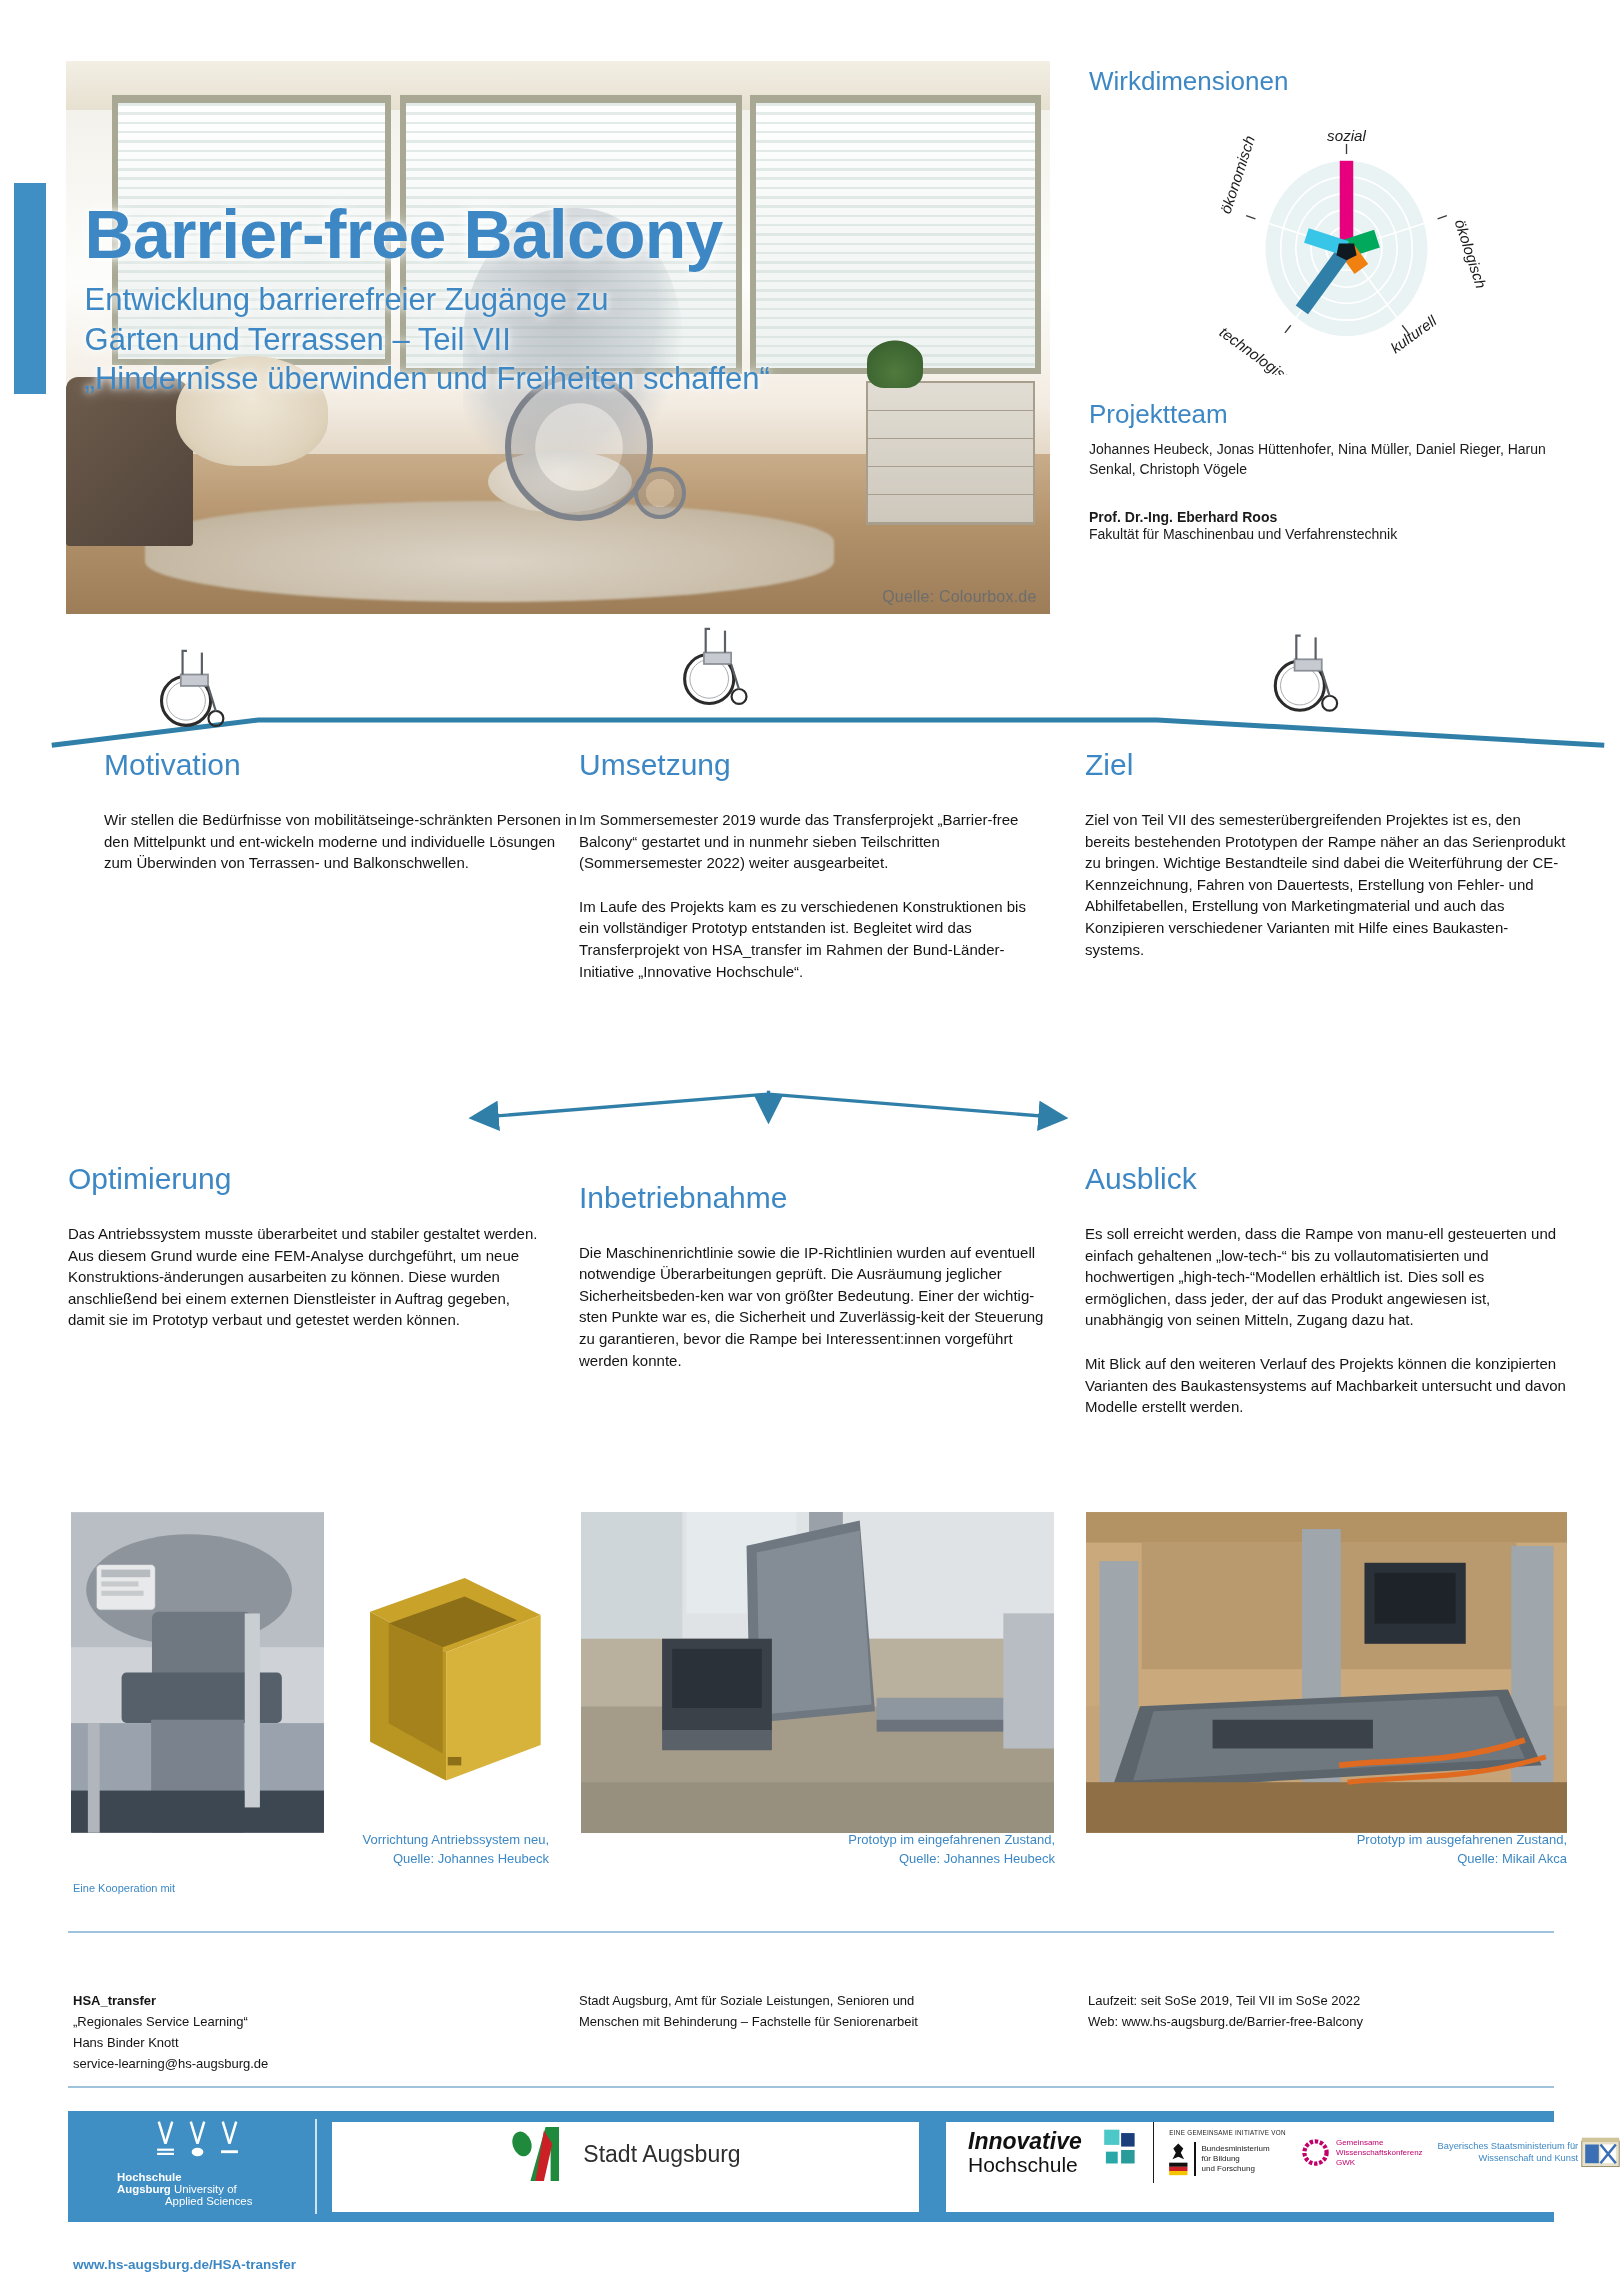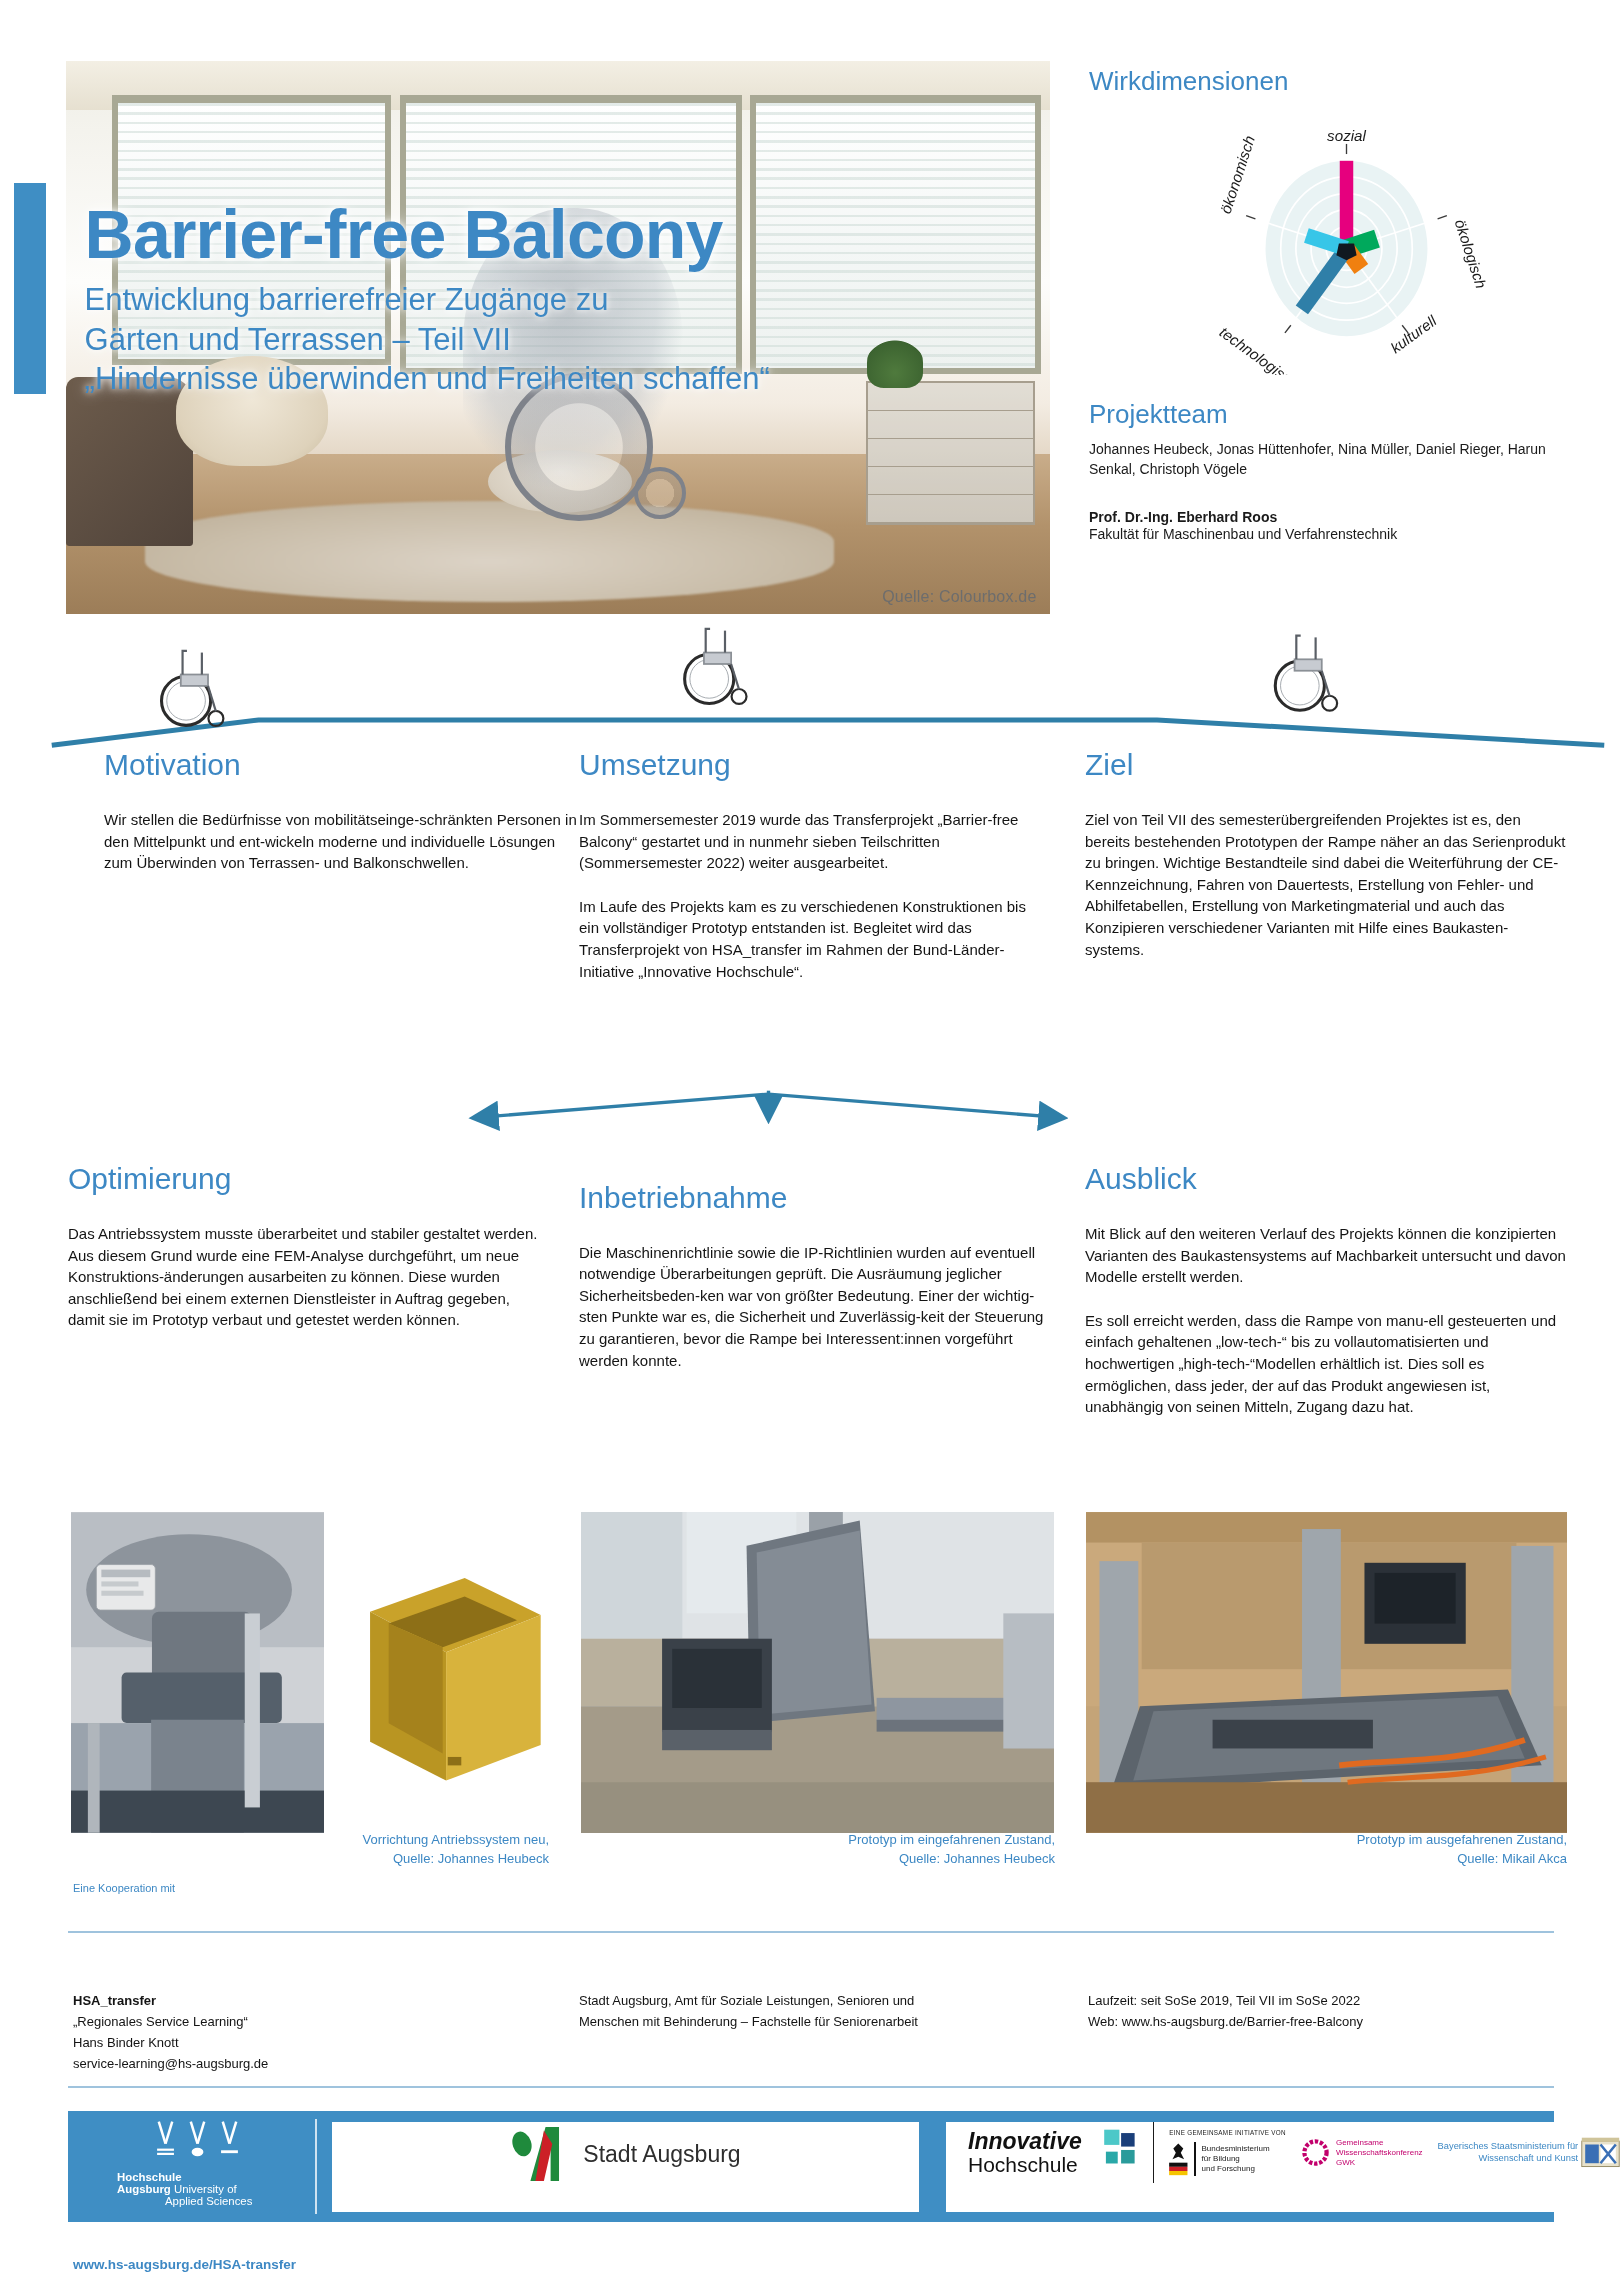--- a/index.html
+++ b/index.html
@@ -356,22 +356,22 @@
   </div>
   <div class="col" style="left:579px; top:18.6px; width:473px;">
     <h2 class="sec-title">Inbetriebnahme</h2>
     <div class="sec-body">
       <p>Die Maschinenrichtlinie sowie die IP-Richtlinien wurden auf eventuell notwendige Überarbeitungen geprüft. Die Ausräumung jeglicher Sicherheitsbeden-ken war von größter Bedeutung. Einer der wichtig-sten Punkte war es, die Sicherheit und Zuverlässig-keit der Steuerung zu garantieren, bevor die Rampe bei Interessent:innen vorgeführt werden konnte.</p>
     </div>
   </div>
   <div class="col" style="left:1085px; top:0; width:481px;">
     <h2 class="sec-title">Ausblick</h2>
     <div class="sec-body">
+      <p>Es soll erreicht werden, dass die Rampe von manu-ell gesteuerten und einfach gehaltenen „low-tech-“ bis zu vollautomatisierten und hochwertigen „high-tech-“Modellen erhältlich ist. Dies soll es ermöglichen, dass jeder, der auf das Produkt angewiesen ist, unabhängig von seinen Mitteln, Zugang dazu hat.</p>
       <p>Mit Blick auf den weiteren Verlauf des Projekts können die konzipierten Varianten des Baukastensystems auf Machbarkeit untersucht und davon Modelle erstellt werden.</p>
-      <p>Es soll erreicht werden, dass die Rampe von manu-ell gesteuerten und einfach gehaltenen „low-tech-“ bis zu vollautomatisierten und hochwertigen „high-tech-“Modellen erhältlich ist. Dies soll es ermöglichen, dass jeder, der auf das Produkt angewiesen ist, unabhängig von seinen Mitteln, Zugang dazu hat.</p>
     </div>
   </div>
 </div>
 
 <div class="photos">
 
   <div class="ph" style="left:71px; width:253px;">
     <svg width="253" height="321" viewBox="0 0 300 380">
       <rect width="300" height="380" fill="#cfd2d6"></rect>
       <rect y="0" width="300" height="160" fill="#b9bec4"></rect>

